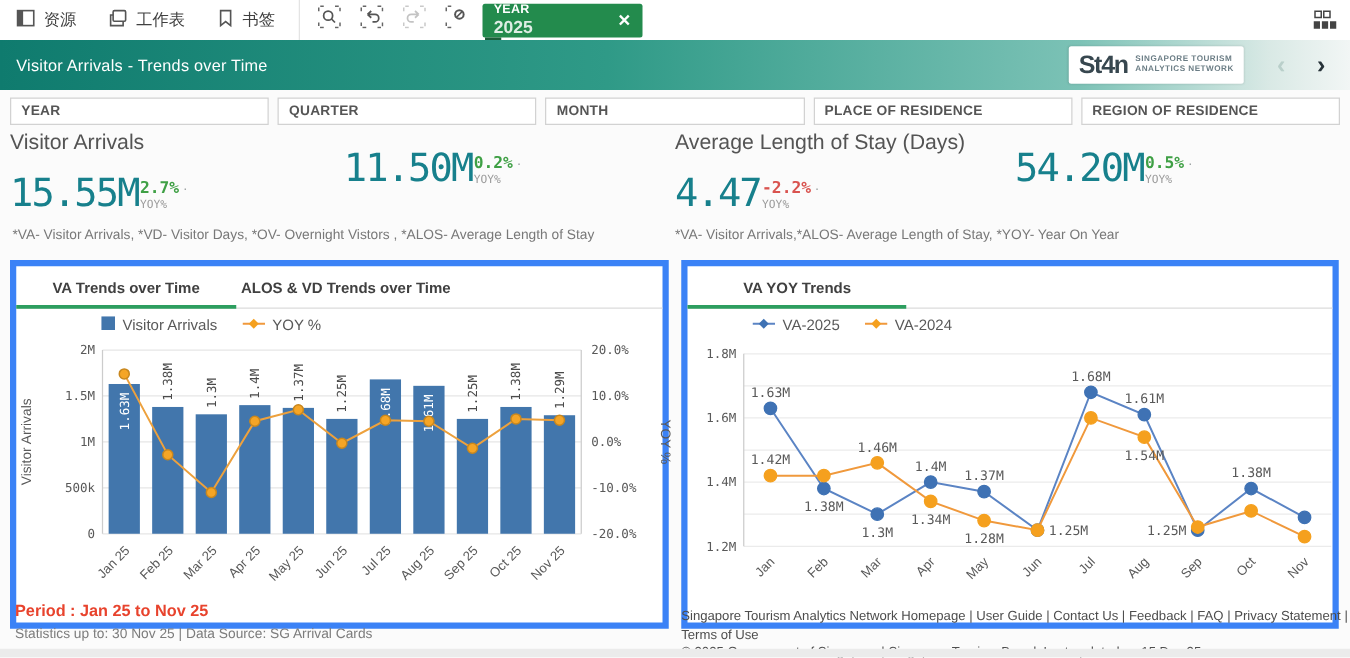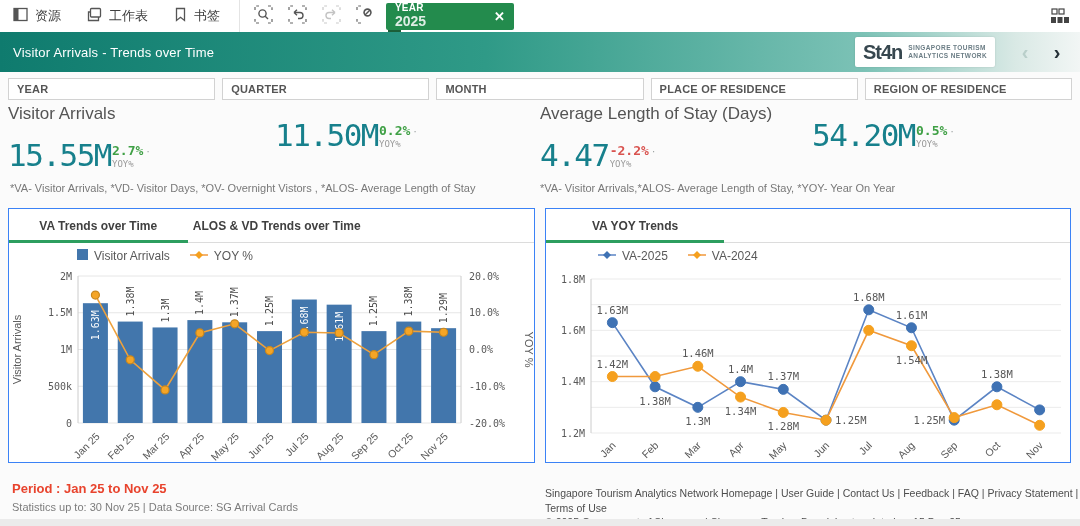--- a/index.html
+++ b/index.html
@@ -43,21 +43,21 @@
   .kpi-valrow{display:flex;align-items:flex-start;margin-top:15px;}
   .kpi-value{font-family:"DejaVu Sans Mono",monospace;font-size:31px;color:#17808c;letter-spacing:-1.5px;line-height:1.05;}
   .kpi-delta-block{margin-top:3px;margin-left:1px;line-height:1;}
   .kpi-delta{font-family:"DejaVu Sans Mono",monospace;font-size:13px;font-weight:bold;}
   .kpi-delta.up{color:#3fa045;}
   .kpi-delta.down{color:#d9534f;}
   .kpi-dot{color:#9aa0a0;font-size:11px;}
   .kpi-yoy{font-size:9px;color:#9a9a9a;margin-top:2px;font-family:"DejaVu Sans Mono",monospace;}
   .footnote{position:absolute;top:182px;font-size:11px;color:#787878;}
   
-  .panel{position:absolute;top:208px;height:255px;background:#ffffff;border:1px solid #3b82f6;box-sizing:border-box;}
+  .panel{position:absolute;top:208px;height:295px;background:#ffffff;border:5px solid #3b82f6;box-sizing:border-box;}
   .panel-left{left:8px;width:527px;}
   .panel-right{left:545px;width:526px;}
   .tabbar{display:flex;height:33px;border-bottom:1px solid #dcdcdc;}
   .tab{width:34%;display:flex;align-items:center;justify-content:center;font-size:12px;font-weight:bold;color:#404040;
        position:relative;cursor:pointer;}
   .tab.active::after{content:"";position:absolute;left:0;right:0;bottom:-1px;height:3px;background:#2d9e5f;}
   .legend{height:22px;display:flex;align-items:center;gap:20px;font-size:12px;color:#595959;margin-top:2px;}
   .legend-l{padding-left:68px;} .legend-r{padding-left:52px;}
   .legend-item{display:flex;align-items:center;gap:6px;cursor:pointer;}
   .chart-host{width:100%;height:209px;}

